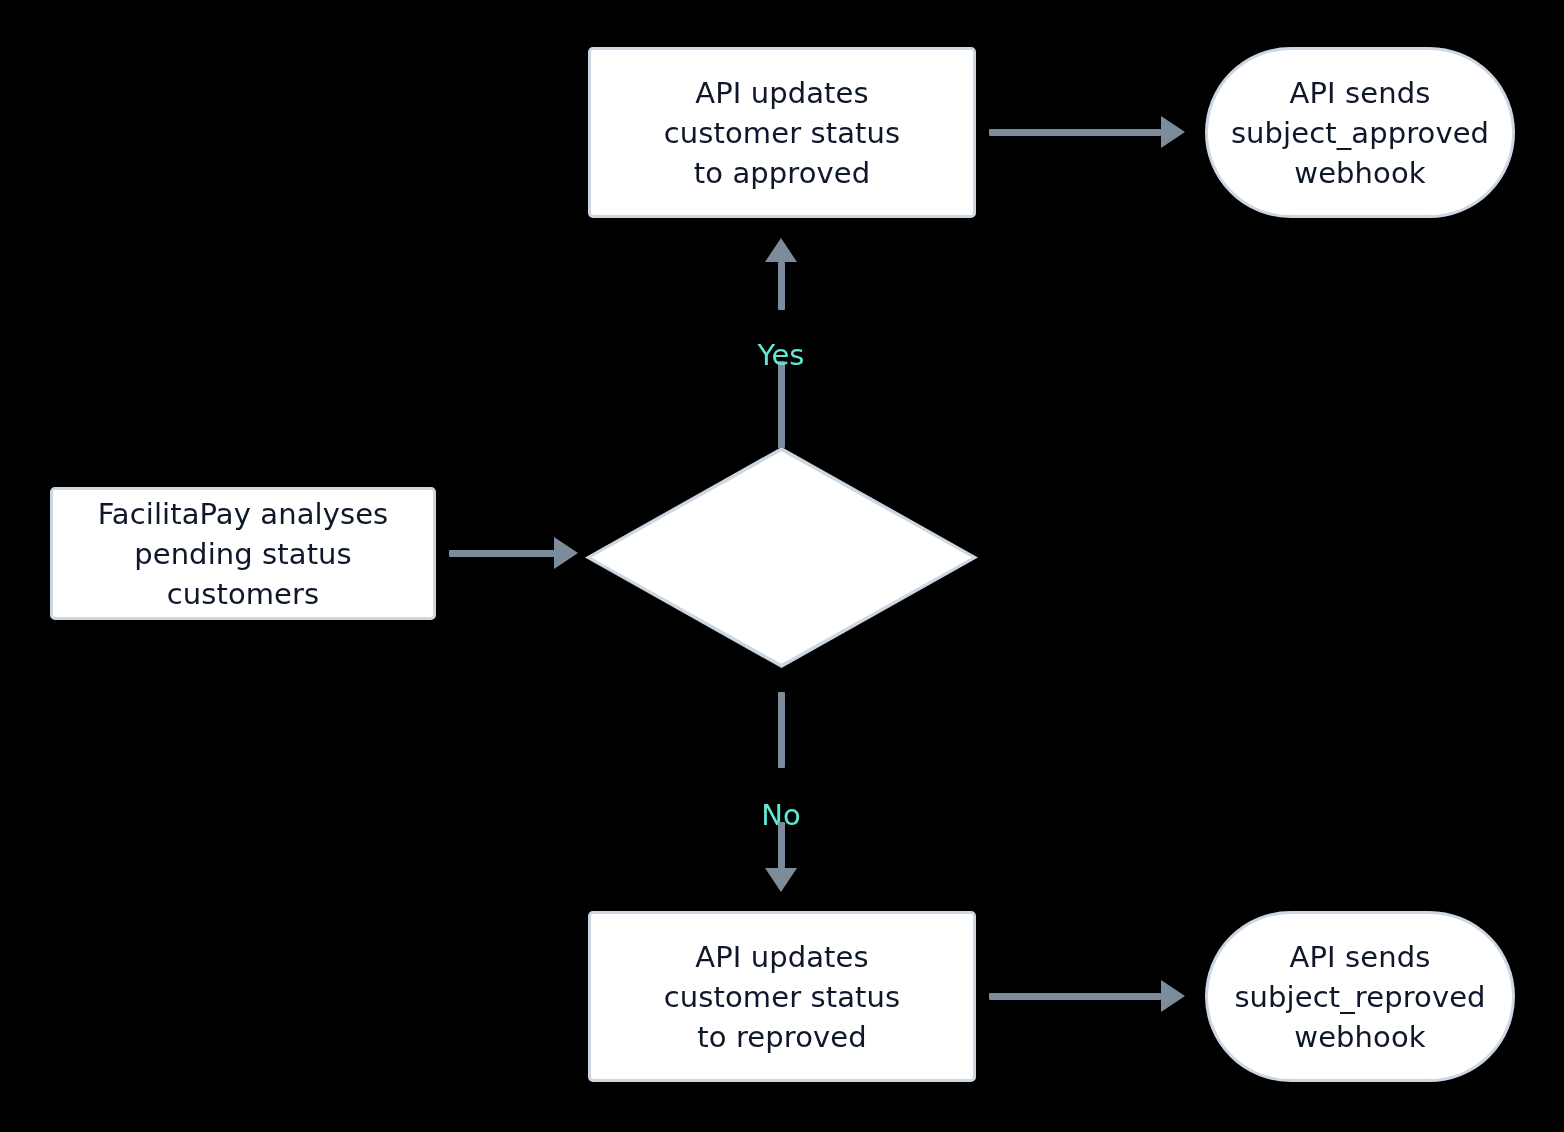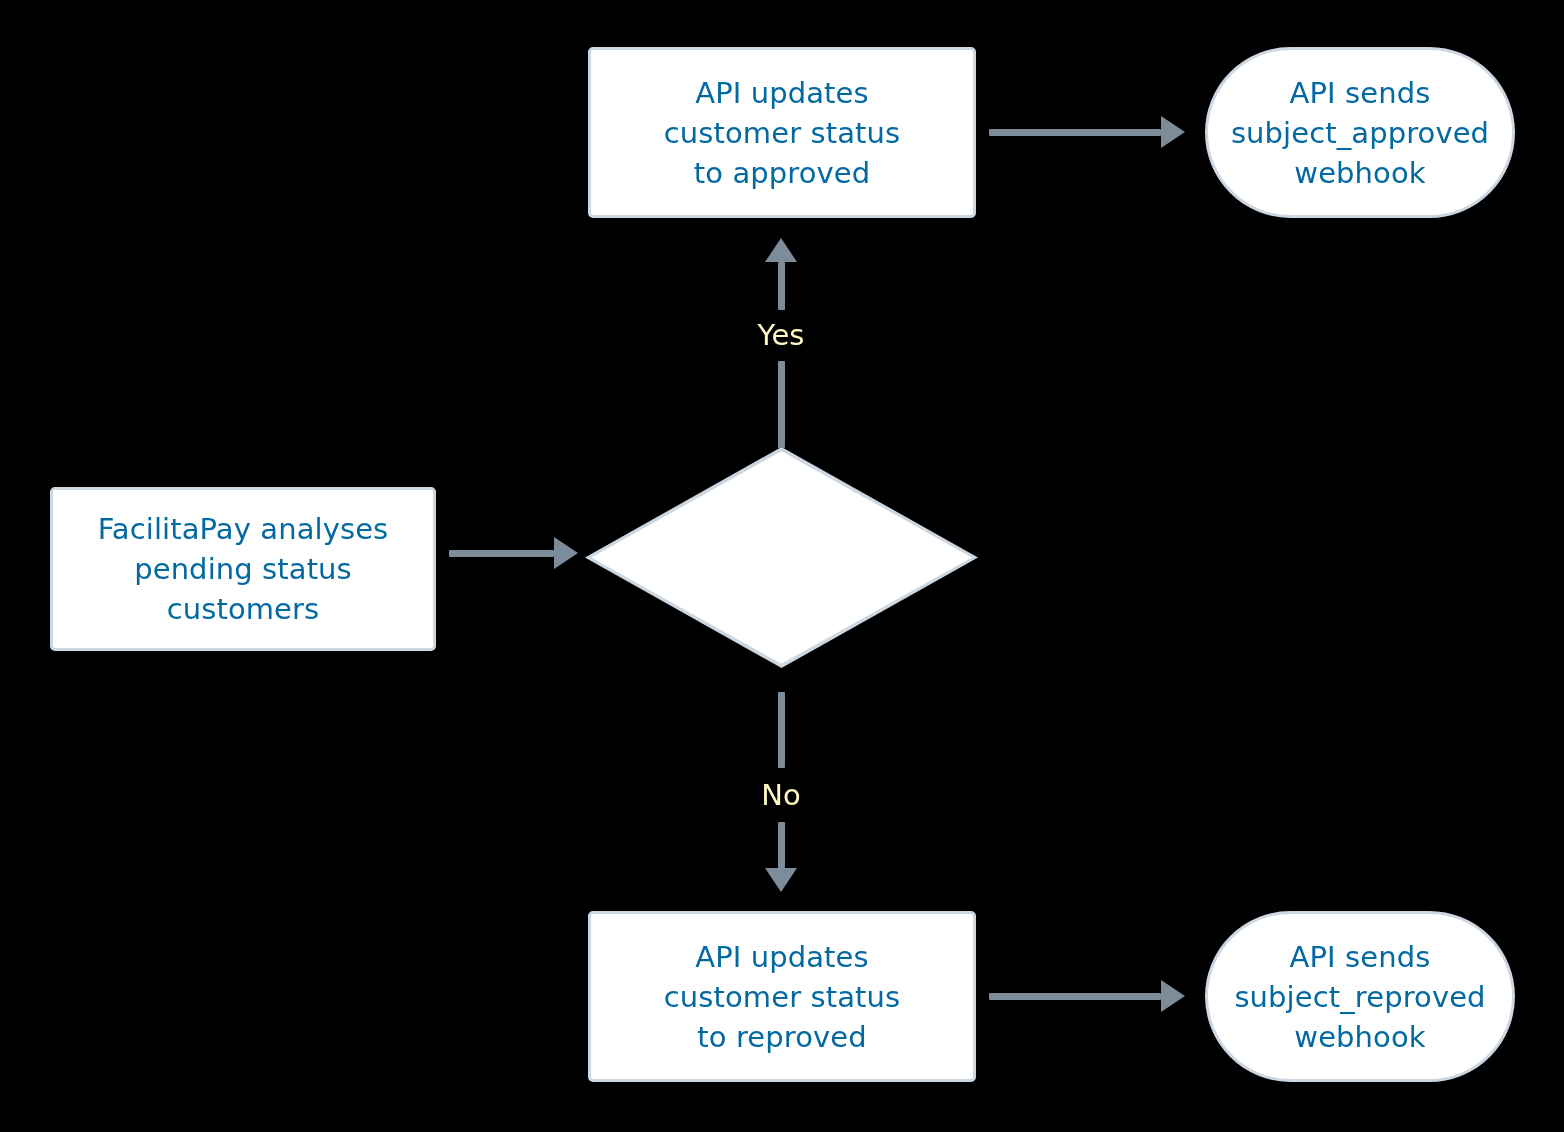--- a/index.html
+++ b/index.html
@@ -22,21 +22,21 @@
     position: absolute;
     box-sizing: border-box;
     background: #ffffff;
     border: 3px solid #ccd7e2;
     display: flex;
     align-items: center;
     justify-content: center;
     text-align: center;
   }
   .node .node-label {
-    color: #0369a1;
+    color: #0f172a;
     font-size: 29px;
     line-height: 40px;
     letter-spacing: 0.1px;
     white-space: pre-line;
     padding: 0 6px;
   }
   .rect-node { border-radius: 5px; }
   .pill-node { border-radius: 90px; }
 
   
@@ -103,45 +103,46 @@
   }
   .arrow-down {
     position: absolute;
     width: 0; height: 0;
     border-left: 16px solid transparent;
     border-right: 16px solid transparent;
     border-top: 24px solid #7d8c9b;
   }
   .edge-label {
     position: absolute;
-    color: #fef9c3;
+    color: #5eead4;
     font-size: 29px;
     line-height: 34px;
     text-align: center;
     white-space: nowrap;
+    margin-top: 20px;
   }
 </style>
 </head>
 <body>
 
 <div id="canvas">
 
   <div class="node rect-node" style="left:588px; top:47px; width:388px; height:171px;">
     <div class="node-label">API updates
 customer status
 to approved</div>
   </div>
 
   <div class="node pill-node" style="left:1205px; top:47px; width:310px; height:171px;">
     <div class="node-label">API sends
 subject_approved
 webhook</div>
   </div>
 
-  <div class="node rect-node" style="left:50px; top:487px; width:386px; height:164px;">
+  <div class="node rect-node" style="left:50px; top:487px; width:386px; height:133px;">
     <div class="node-label">FacilitaPay analyses
 pending status customers</div>
   </div>
 
   <div class="diamond-node" style="left:585px; top:447px; width:393px; height:221px;">
     <div class="diamond-shape"></div>
     <div class="diamond-inner"></div>
   </div>
 
   <div class="node rect-node" style="left:588px; top:911px; width:388px; height:171px;">

